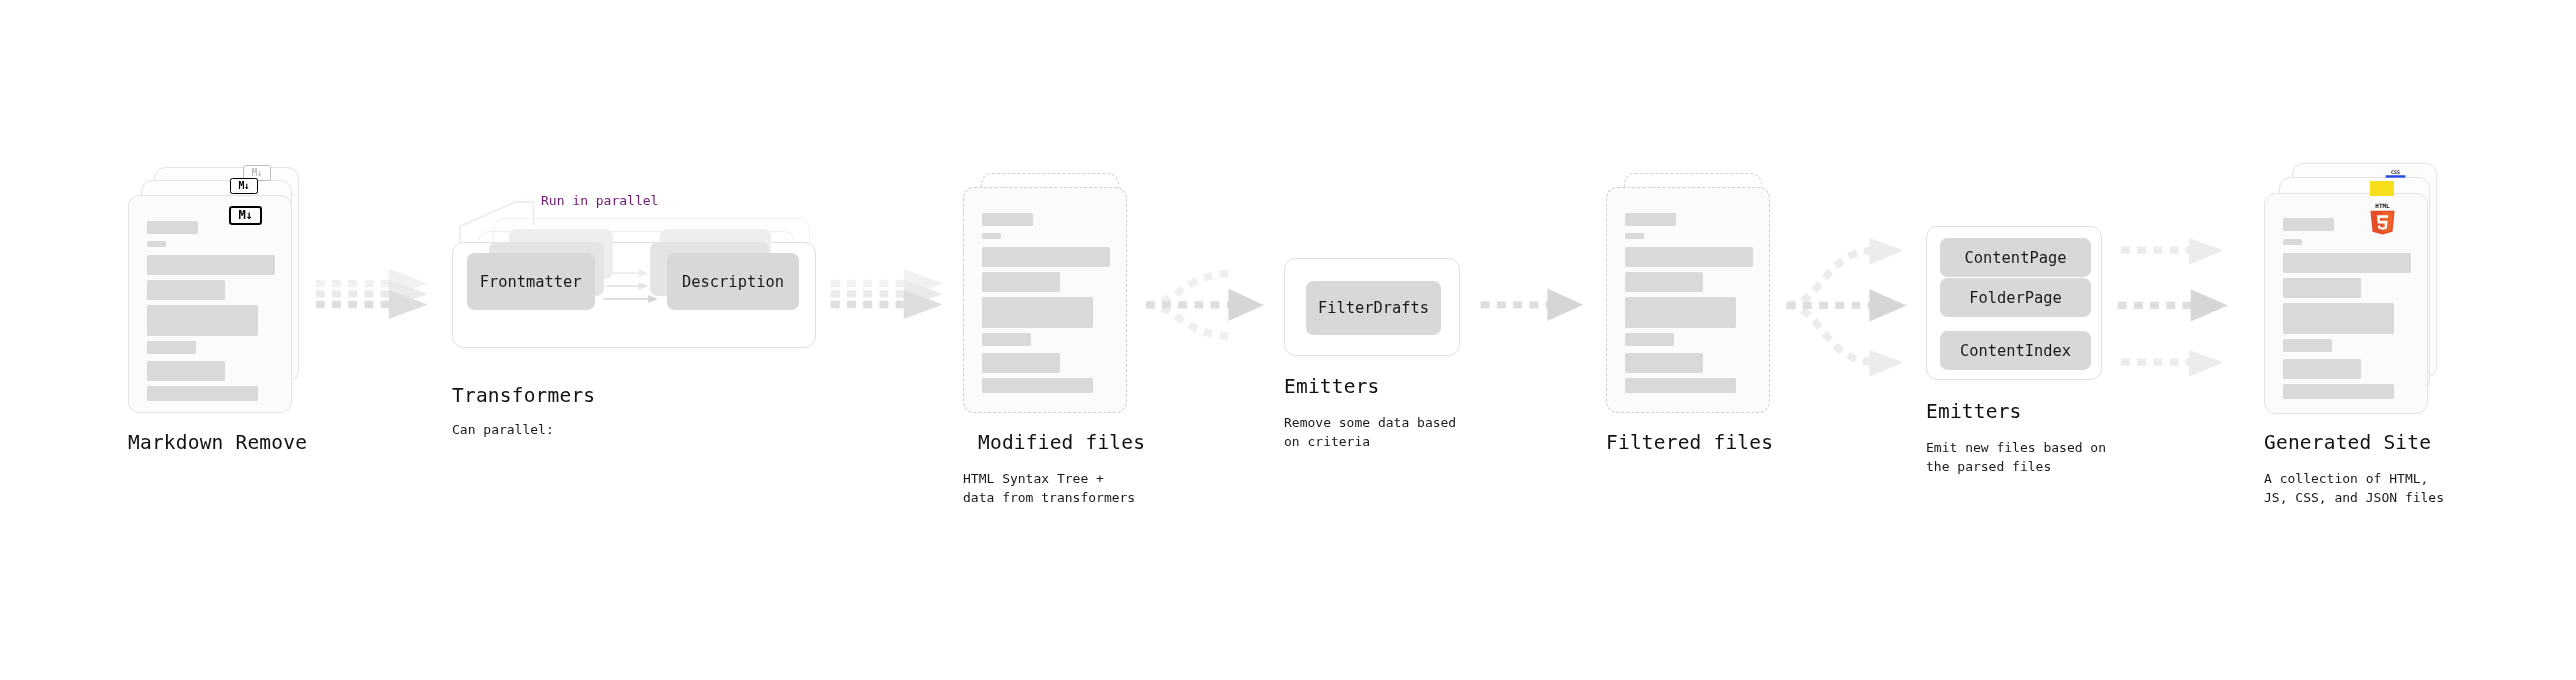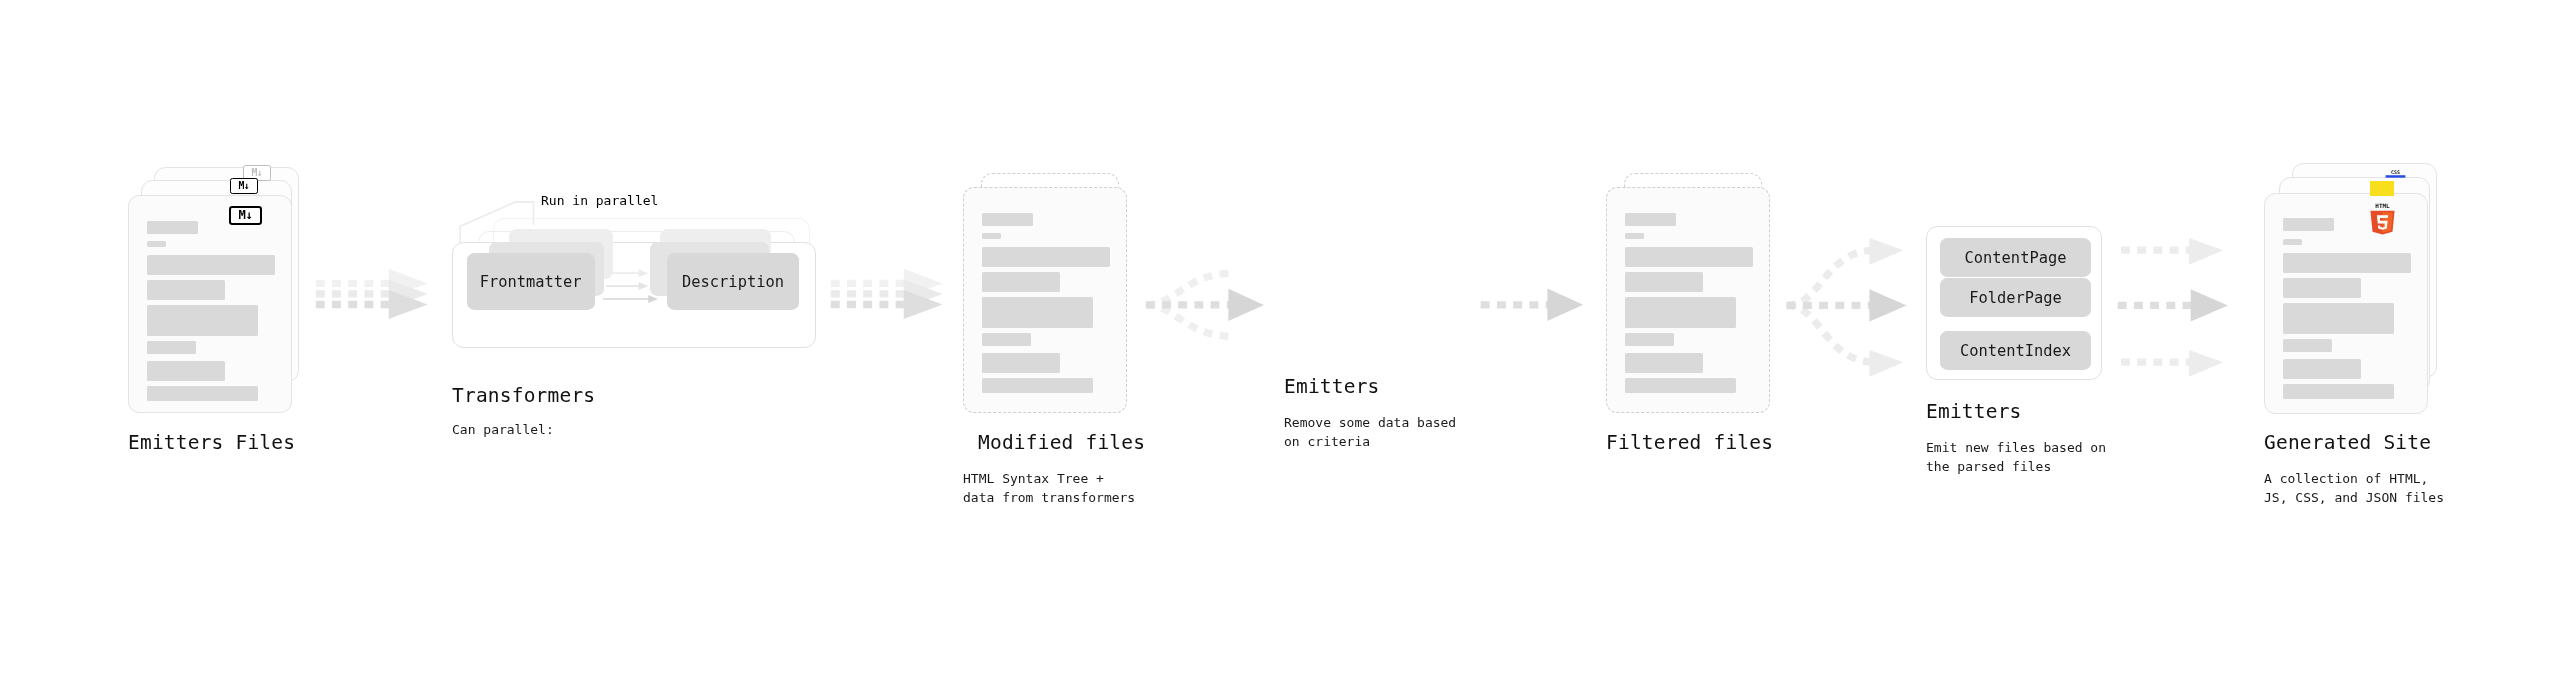--- a/index.html
+++ b/index.html
@@ -87,21 +87,21 @@
   .sub{
     position:absolute;
     font-size:13px;
     line-height:1.45;
     color:#1a1a1a;
     white-space:pre;
   }
   .note{
     position:absolute;
     font-size:13px;
-    color:#000000;
+    color:#701a75;
     white-space:nowrap;
   }
   ul.blist{margin:0;padding:0;list-style:none;}
   ul.blist li{position:relative;padding-left:13px;white-space:pre;}
   ul.blist li:before{content:"\2022";position:absolute;left:1.6px;top:0;}
 
   svg{display:block;overflow:visible;}
 </style>
 </head>
 <body>
@@ -127,21 +127,21 @@
     <div class="mdlogo small" style="left:115px;top:-1.6px;width:28px;height:15.4px;font-size:9.8px;color:#bdbdbd;border-color:#bdbdbd;">
         <span>M↓</span>
       </div>
     <div class="mdlogo small" style="left:102px;top:11.4px;width:28px;height:15.4px;font-size:9.8px;">
         <span>M↓</span>
       </div>
     <div class="mdlogo" style="left:101px;top:39px;width:33px;height:18.7px;font-size:12.2px;">
         <span>M↓</span>
       </div>
   </div>
-  <div class="title" style="left:128px;top:431px;">Emitters Files</div>
+  <div class="title" style="left:128px;top:431px;">Markdown Remove</div>
 
   <div class="abs" style="left:314px;top:264px;width:130px;height:81px;">
     <svg width="130" height="81" viewBox="0 0 160 100">
       <g stroke-dasharray="11 9" stroke-width="9" fill="none">
         <line x1="2" y1="24" x2="100" y2="24" stroke="#f1f1f1"></line>
         <line x1="2" y1="37" x2="100" y2="37" stroke="#eaeaea"></line>
         <line x1="2" y1="50" x2="100" y2="50" stroke="#dedede"></line>
       </g>
       <polygon points="92,6 140,24 92,42" fill="#f1f1f1"></polygon>
       <polygon points="92,19 140,37 92,55" fill="#eaeaea"></polygon>
@@ -231,20 +231,25 @@
     <svg width="138" height="89" viewBox="0 0 170 110">
       <g fill="none" stroke-width="9" stroke-dasharray="11 9">
         <path d="M2 53 C 40 53, 50 14, 110 14" stroke="#efefef"></path>
         <path d="M2 53 C 40 53, 50 92, 110 92" stroke="#efefef"></path>
         <line x1="2" y1="53" x2="112" y2="53" stroke="#dedede"></line>
       </g>
       <polygon points="104,33 148,53 104,73" fill="#d6d6d6"></polygon>
     </svg>
   </div>
 
+  <div class="gbox" style="left:1284px;top:258px;width:176px;height:98px;">
+    <div class="pill" style="left:21px;top:22px;width:135px;height:54px;">
+        <span>FilterDrafts</span>
+      </div>
+  </div>
   <div class="title" style="left:1284px;top:375px;">Emitters</div>
   <div class="sub" style="left:1284px;top:414px;">Remove some data based
 on criteria</div>
 
   <div class="abs" style="left:1479px;top:286px;width:118px;height:49px;">
     <svg width="118" height="49" viewBox="0 0 145 60">
       <line x1="2" y1="23" x2="92" y2="23" stroke="#dedede" stroke-width="9" stroke-dasharray="11 9"></line>
       <polygon points="84,3 128,23 84,43" fill="#d6d6d6"></polygon>
     </svg>
   </div>

